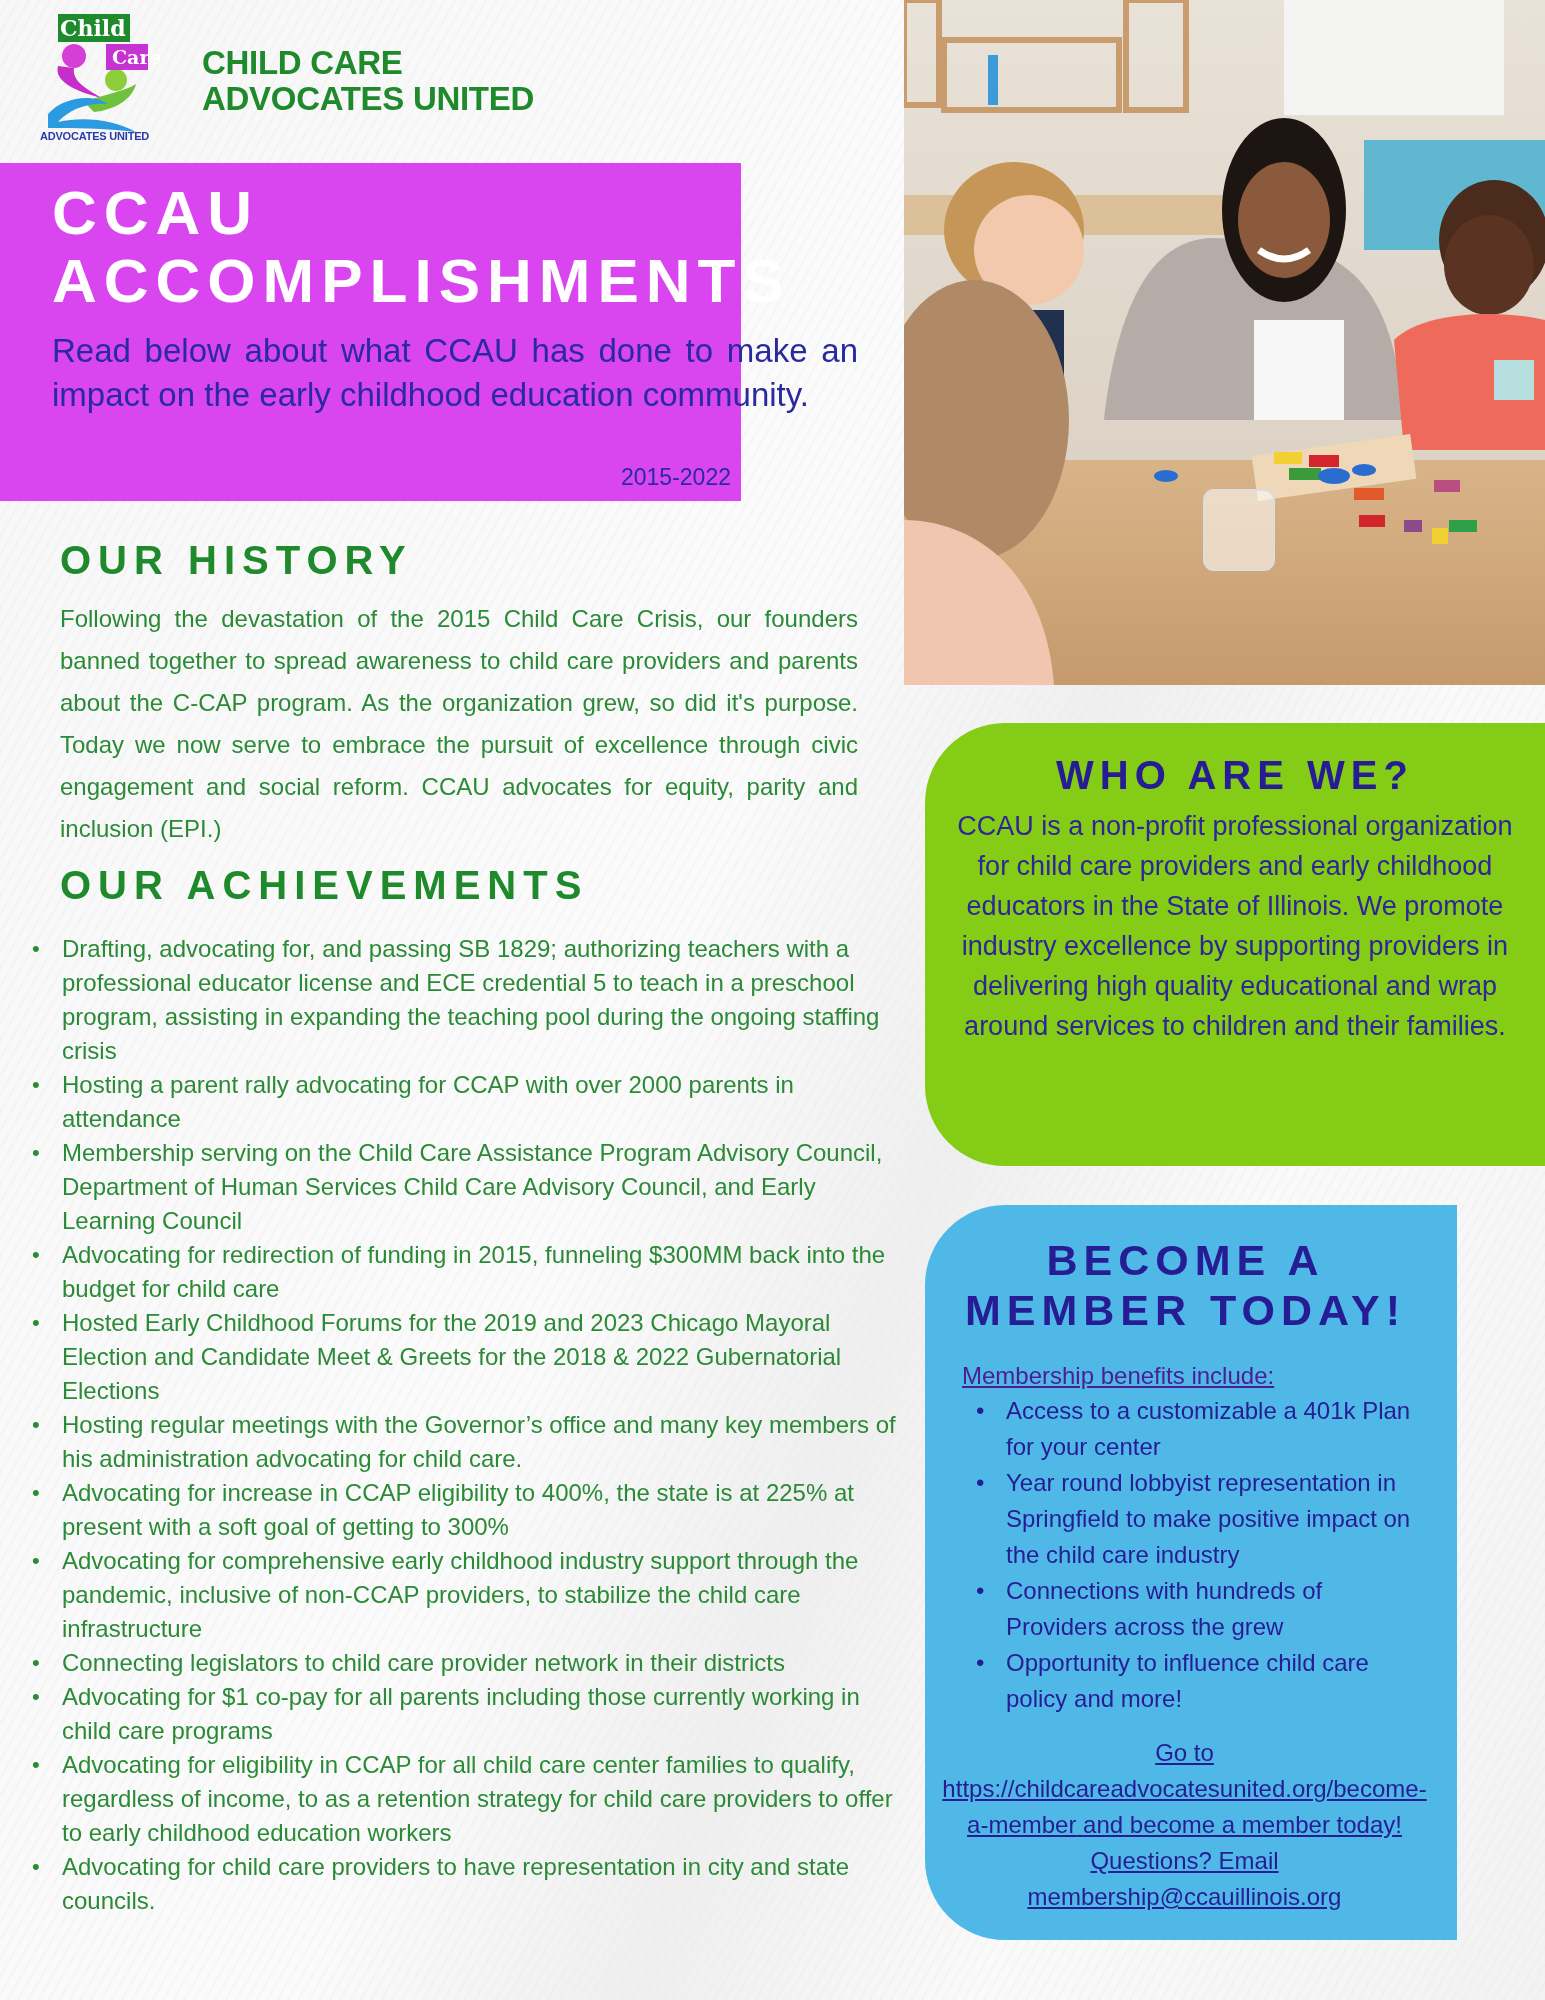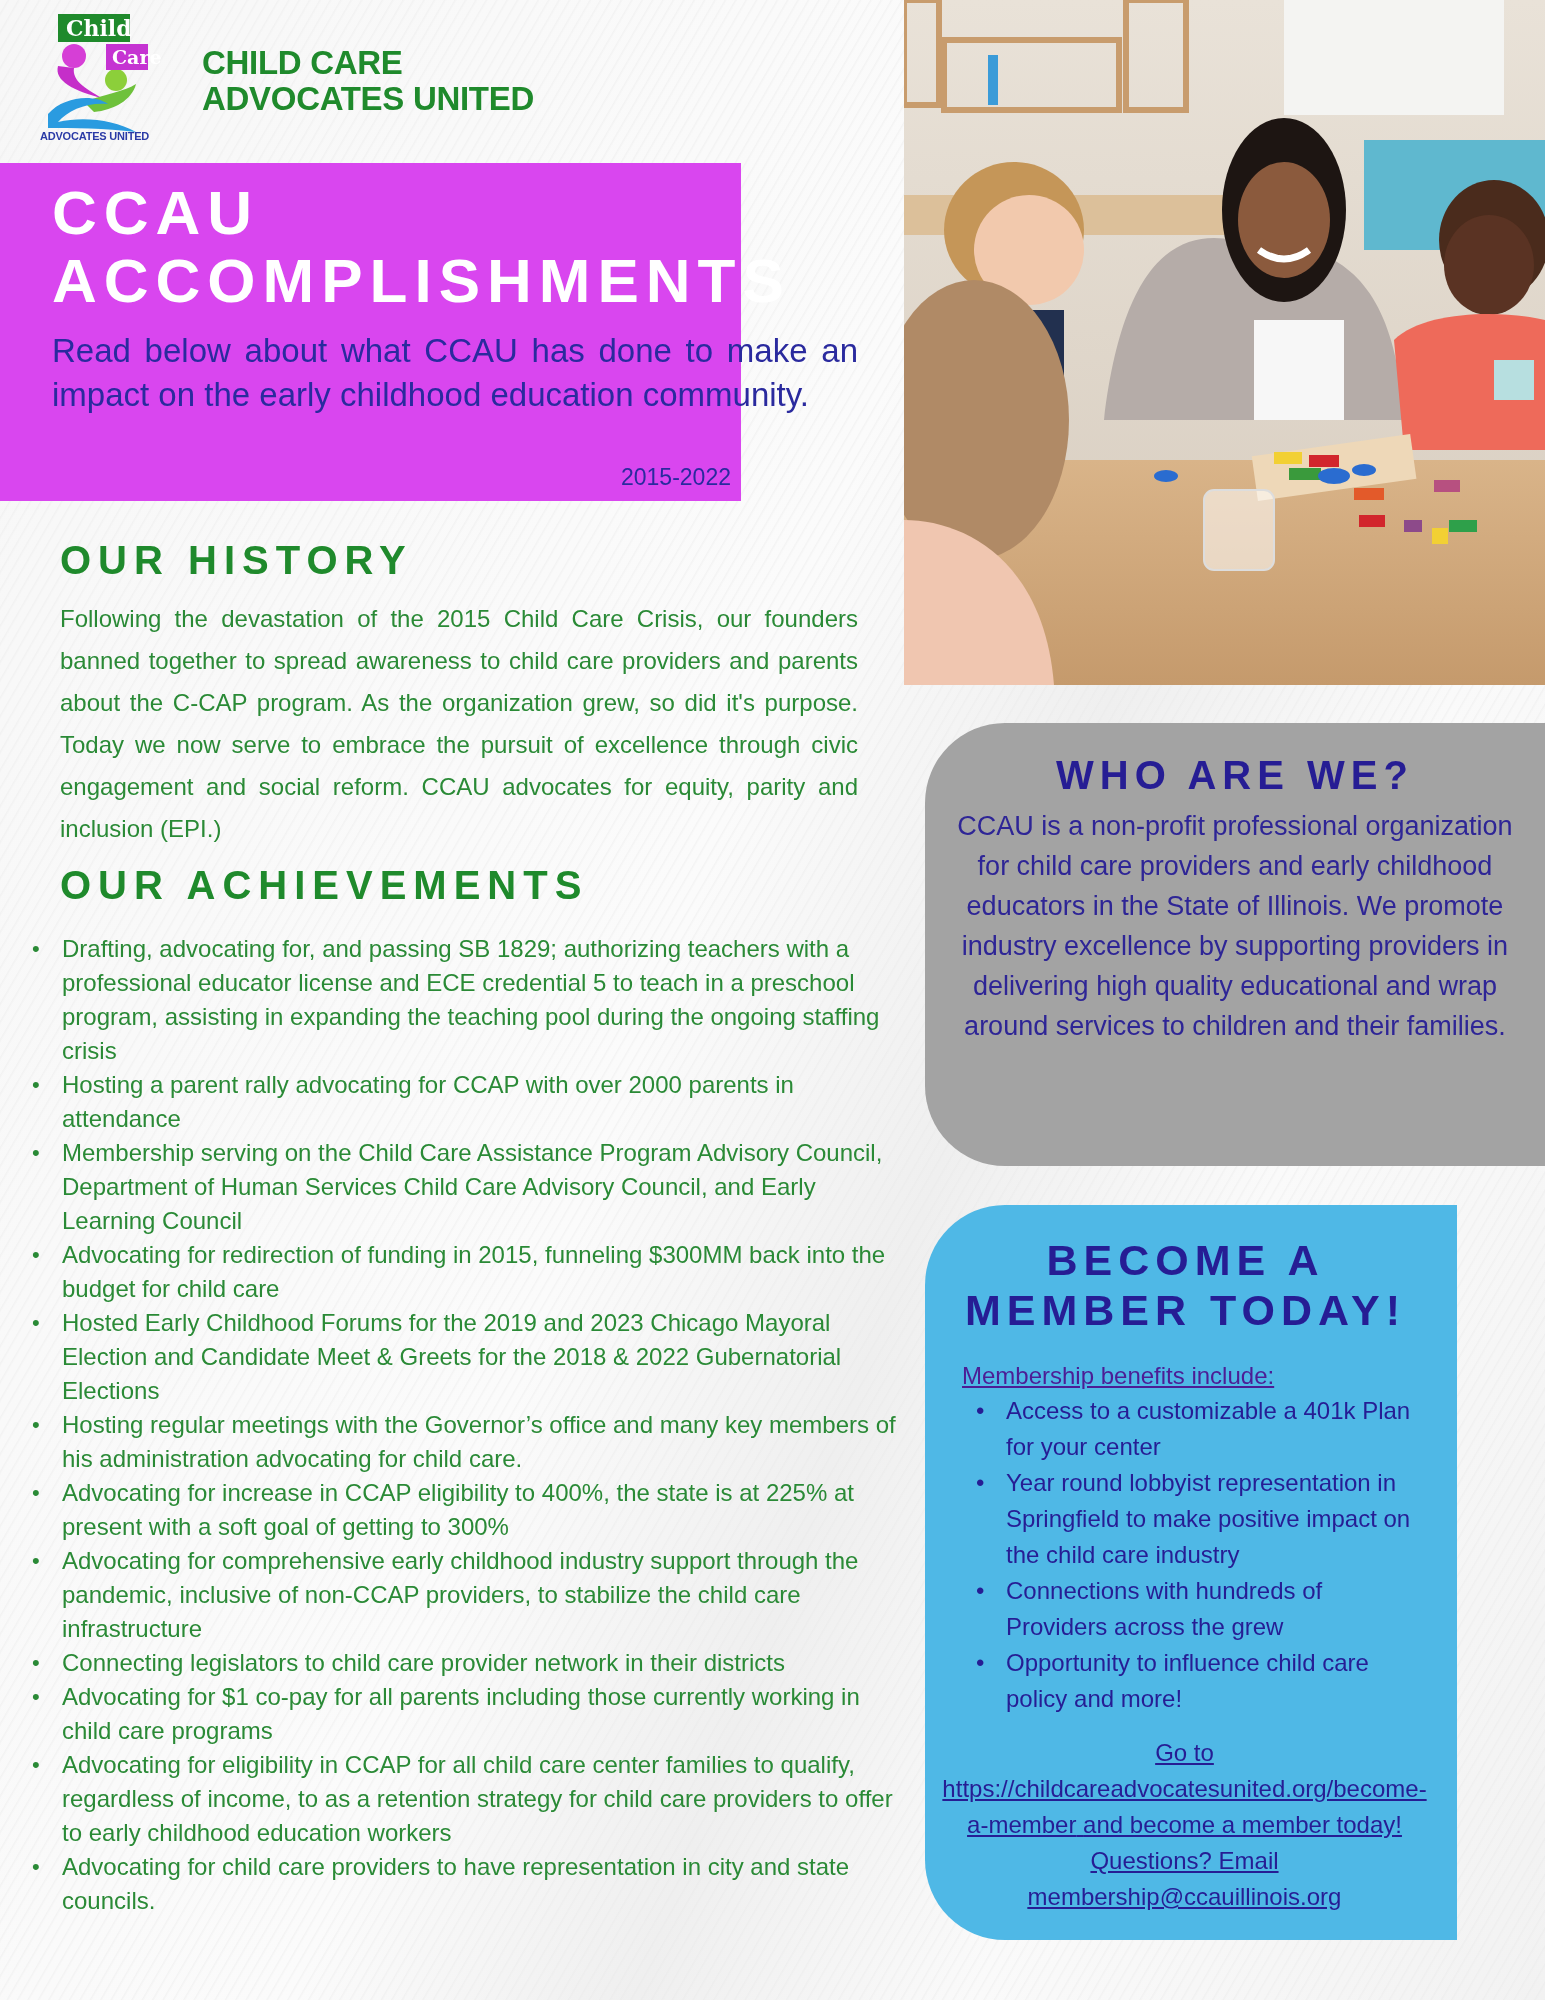--- a/index.html
+++ b/index.html
@@ -17,21 +17,21 @@
       linear-gradient(110deg, #f7f7f7 0%, #fbfbfb 45%, #efefef 60%, #fafafa 75%, #f2f2f2 100%);
     z-index: 0;
   }
   .layer { position: absolute; z-index: 1; }
 
   
   .logo { left: 44px; top: 12px; width: 120px; height: 135px; }
   .logo .child-box {
     position: absolute; left: 14px; top: 2px; width: 72px; height: 28px;
     background: #1f8a2c; color: #fff; font-family: "DejaVu Serif", serif;
-    font-weight: bold; font-size: 22px; line-height: 28px; padding-left: 8px;
+    font-weight: bold; font-size: 22px; line-height: 28px; padding-left: 2px;
   }
   .logo .care-box {
     position: absolute; left: 62px; top: 32px; width: 42px; height: 26px;
     background: #c533d2; color: #fff; font-family: "DejaVu Serif", serif;
     font-weight: bold; font-size: 19px; line-height: 26px; padding-left: 6px;
   }
   .logo svg { position: absolute; left: 0; top: 24px; }
   .logo .tagline {
     position: absolute; left: -4px; top: 118px; width: 130px;
     font-size: 11px; font-weight: bold; color: #2a3aa6; white-space: nowrap;
@@ -81,21 +81,21 @@
     font-size: 24px; line-height: 34px; list-style: none;
   }
   .ach-list li { position: relative; padding-left: 32px; }
   .ach-list li .bullet {
     position: absolute; left: 2px; top: 0; font-size: 22px;
   }
 
   
   .who {
     left: 925px; top: 723px; width: 620px; height: 443px;
-    background: #a3a3a3; border-radius: 80px 0 0 80px;
+    background: #84cc16; border-radius: 80px 0 0 80px;
     padding: 30px 26px 0 26px; text-align: center;
   }
   .who-title {
     color: #261d94; font-weight: bold; font-size: 40px; letter-spacing: 6px;
     margin-bottom: 8px;
   }
   .who-body {
     color: #2e2596; font-size: 27px; line-height: 40px;
   }
 

